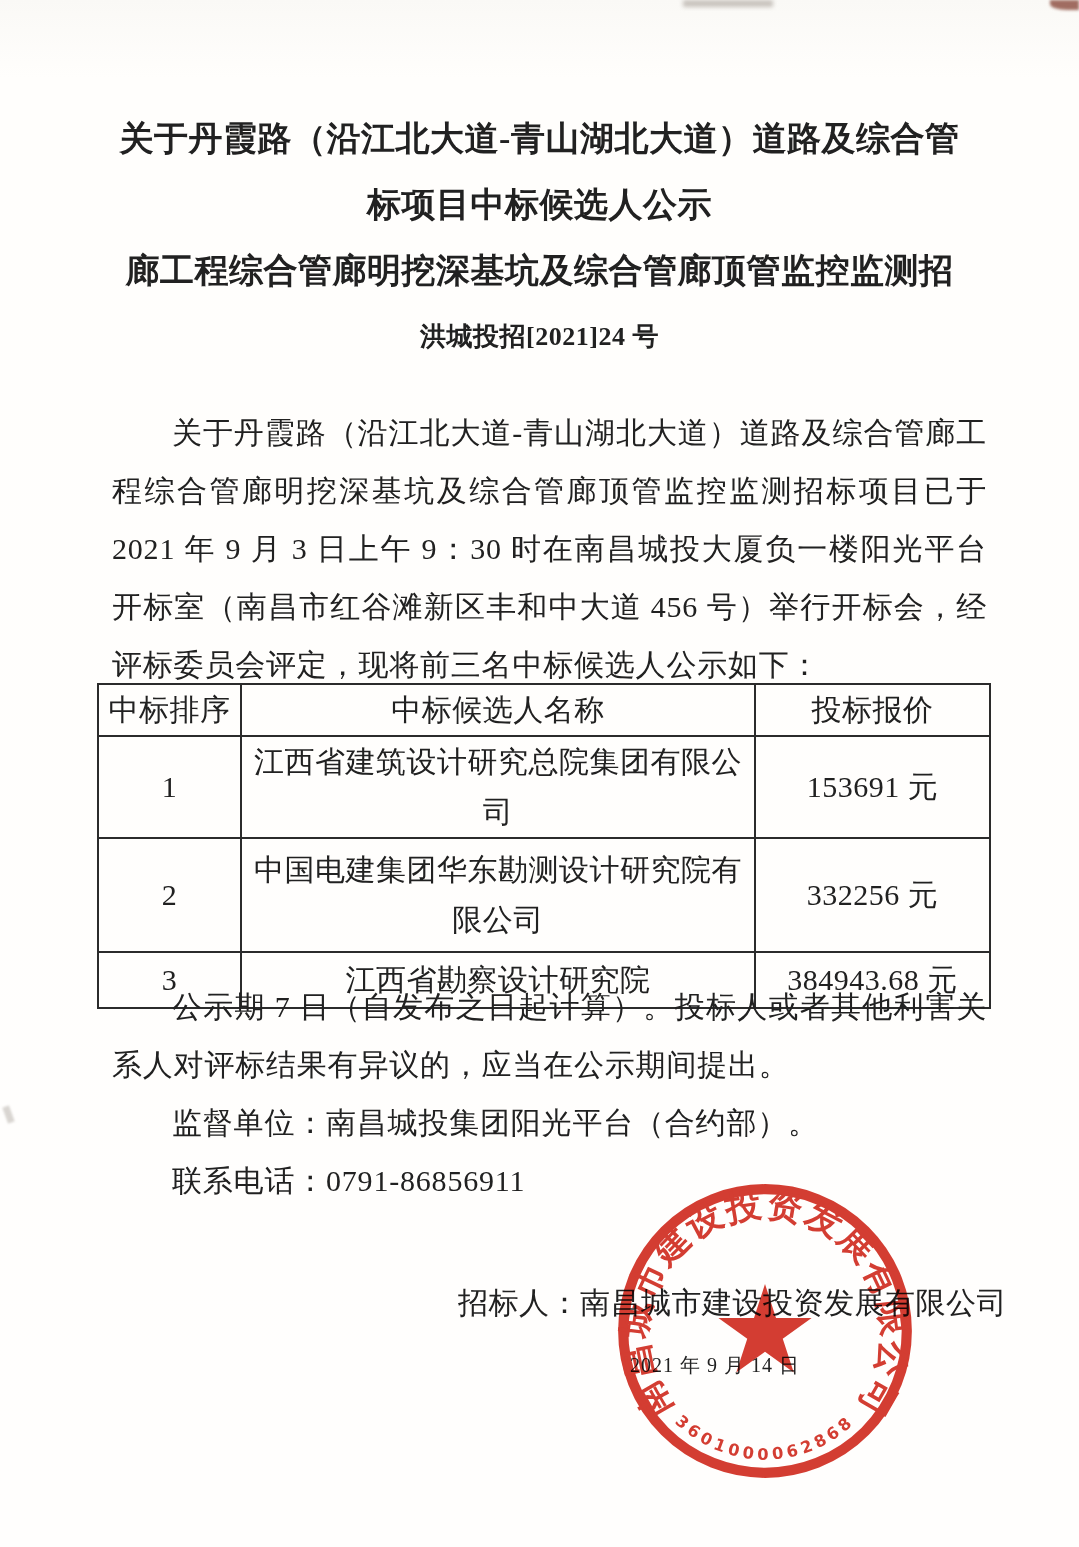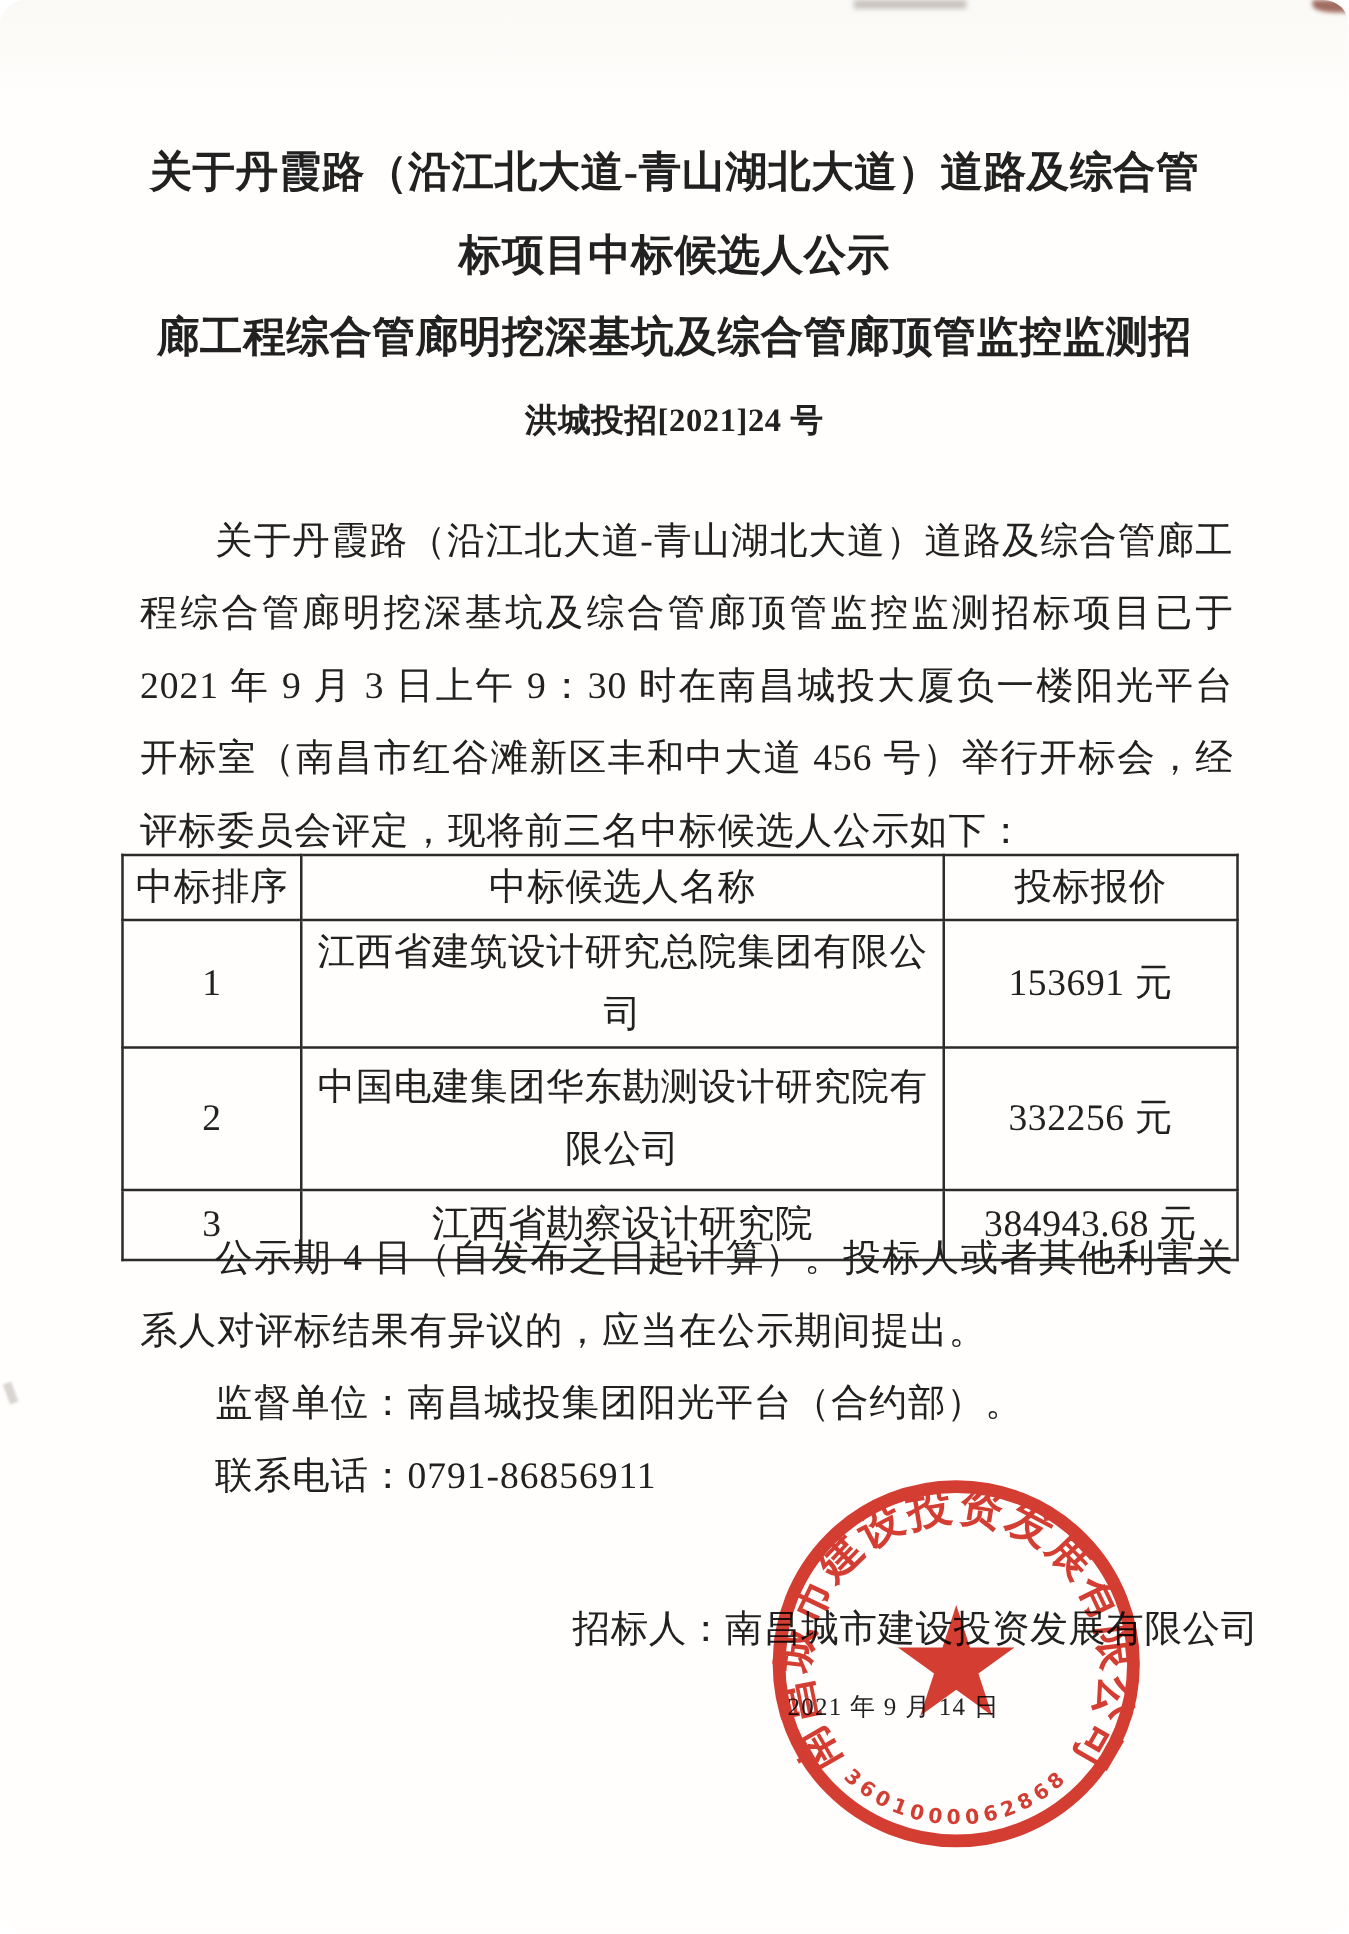--- a/index.html
+++ b/index.html
@@ -4,21 +4,20 @@
 <style>
   html, body { margin: 0; padding: 0; background: #ffffff; }
   .page {
     position: relative;
     width: 1079px;
     height: 1547px;
     background: linear-gradient(180deg, #faf9f6 0%, #fffefc 5%, #fffefd 100%);
     font-family: "Liberation Serif", "DejaVu Serif", serif;
     color: #212121;
     overflow: hidden;
-    border-radius: 20px;
   }
 
   
   .smudge { position: absolute; pointer-events: none; }
   .smudge-top {
     left: 683px; top: 0; width: 90px; height: 7px;
     background: #9e958d; filter: blur(2px); opacity: .55;
   }
   .smudge-corner {
     left: 1050px; top: 0; width: 29px; height: 10px;
@@ -130,21 +129,21 @@
         <td>332256 元</td>
       </tr>
       <tr class="row-third">
         <td>3</td>
         <td>江西省勘察设计研究院</td>
         <td>384943.68 元</td>
       </tr>
     </tbody>
   </table>
 
-  <p class="para notice indent">公示期 4 日（自发布之日起计算）。投标人或者其他利害关系人对评标结果有异议的，应当在公示期间提出。</p>
+  <p class="para notice indent">公示期 7 日（自发布之日起计算）。投标人或者其他利害关系人对评标结果有异议的，应当在公示期间提出。</p>
   <p class="para supervisor indent">监督单位：南昌城投集团阳光平台（合约部）。</p>
   <p class="para phone indent">联系电话：0791-86856911</p>
 
   <div class="bidder-line">
     <span>招标人：</span><span>南昌城市建设投资发展有限公司</span>
   </div>
   <div class="date-line">2021 年 9 月 14 日</div>
 
   <svg class="stamp" viewBox="0 0 300 300" xmlns="http://www.w3.org/2000/svg">
     <circle cx="150" cy="150" r="139" fill="none" stroke-width="10" stroke="#cf271b"></circle>

